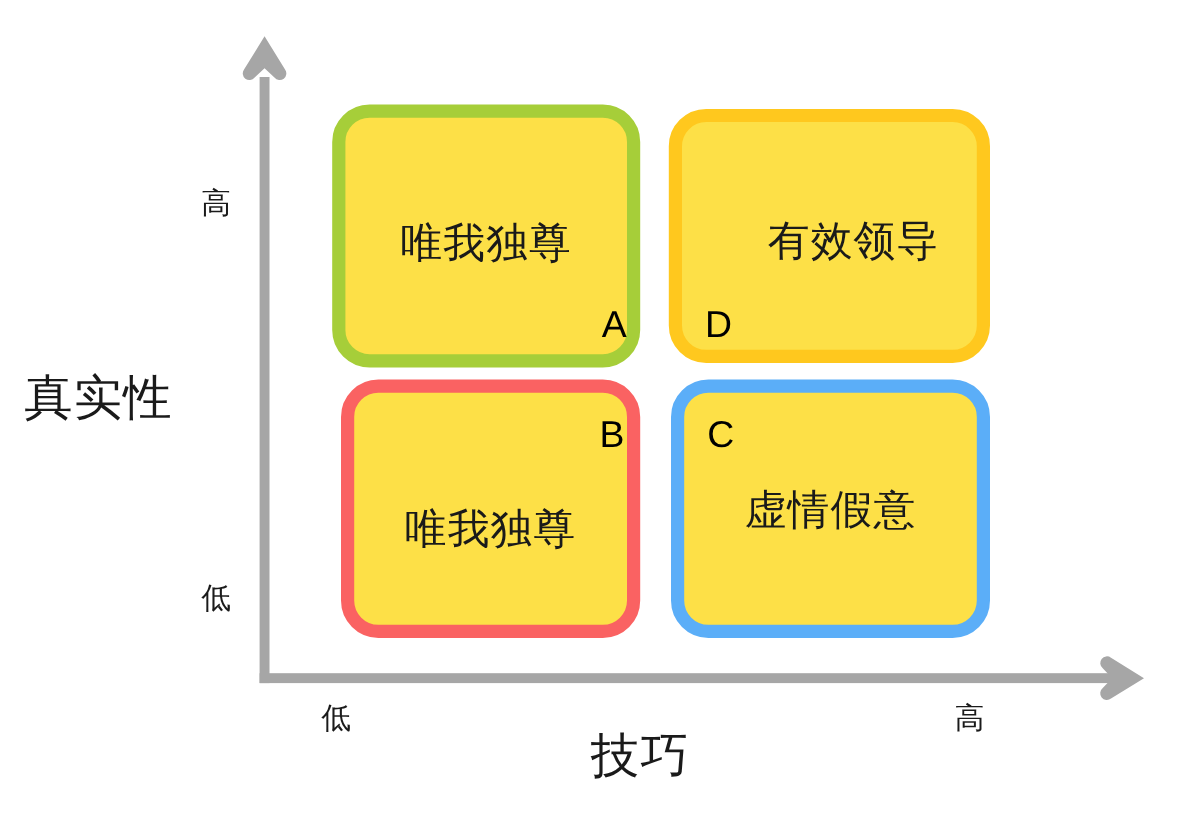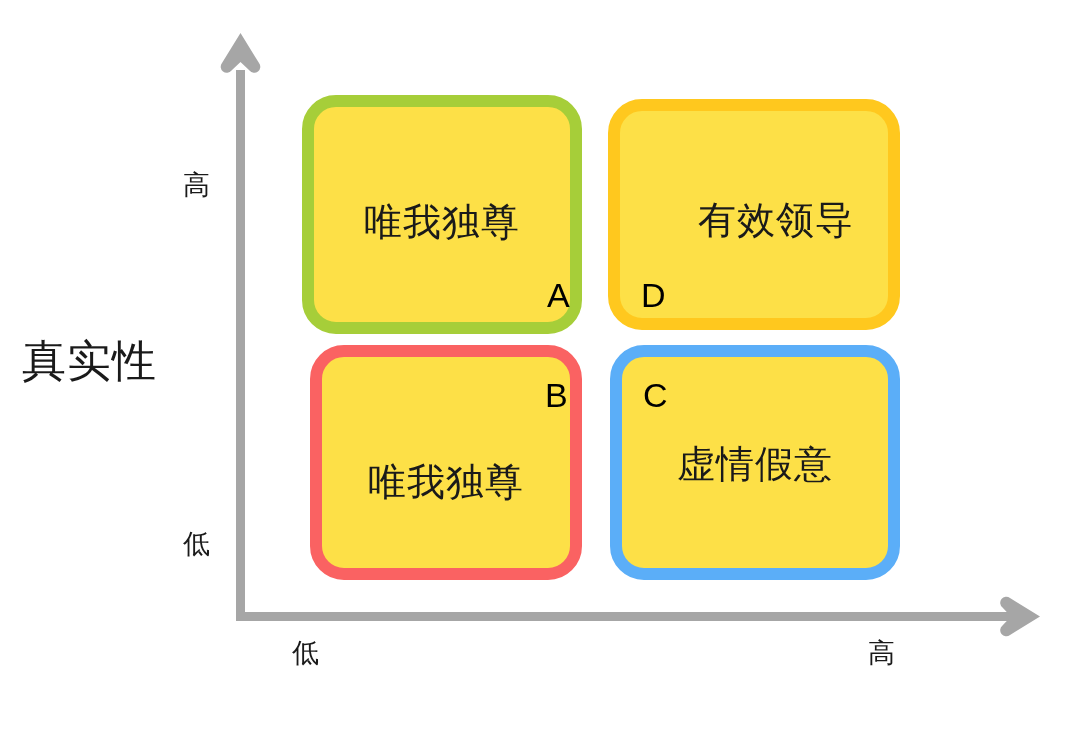--- a/index.html
+++ b/index.html
@@ -133,14 +133,15 @@
     <span class="quad-text">虚情假意</span>
   </div>
   <span id="letter-c" class="corner-letter">C</span>
 
   <span id="tick-y-high" class="tick-label">高</span>
   <span id="tick-y-low" class="tick-label">低</span>
   <span id="tick-x-low" class="tick-label">低</span>
   <span id="tick-x-high" class="tick-label">高</span>
 
   <span id="axis-title-y" class="axis-title">真实性</span>
+  <span id="axis-title-x" class="axis-title">技巧</span>
 
 </div>
 
 </body></html>

